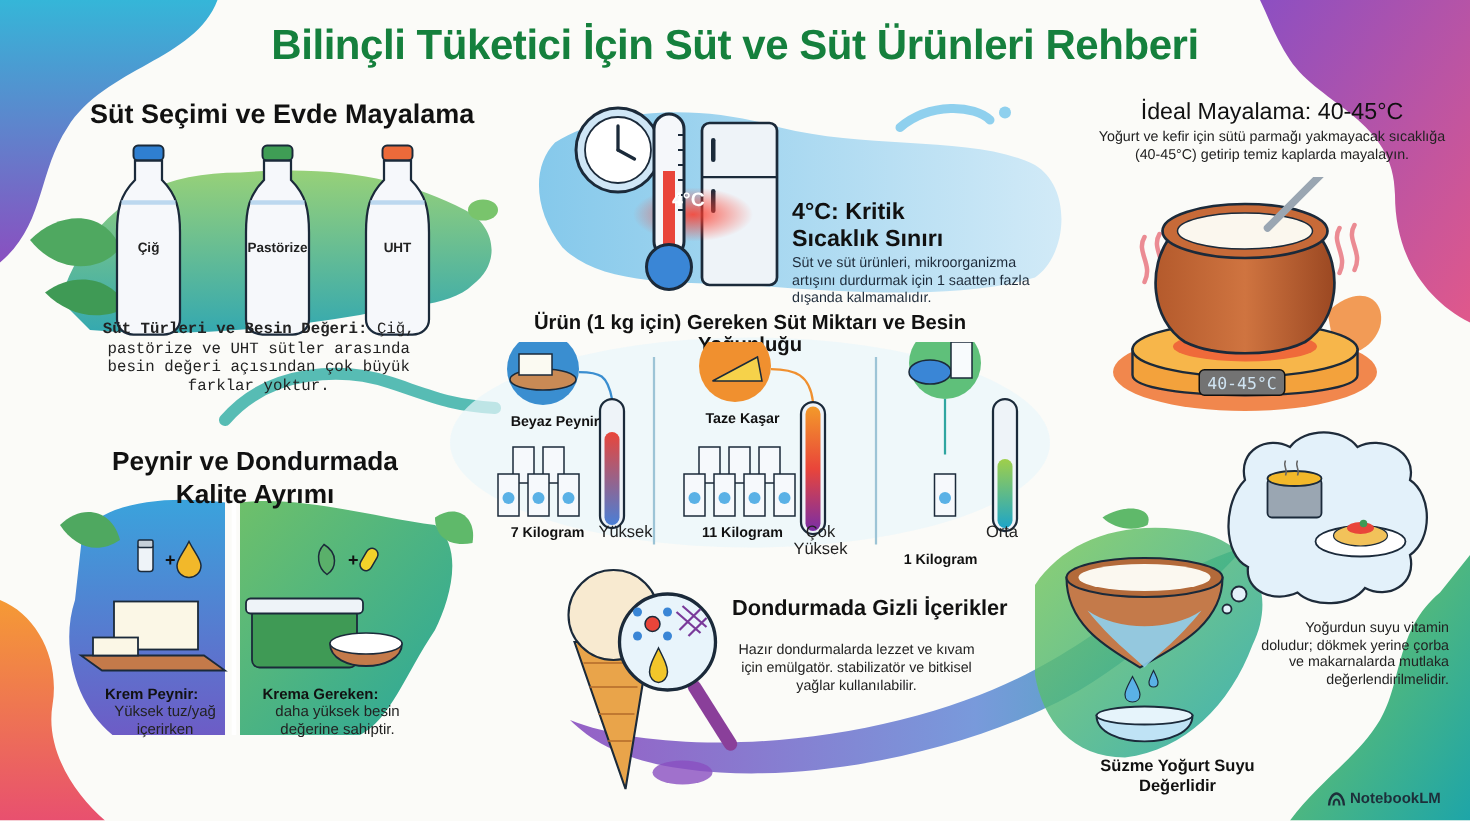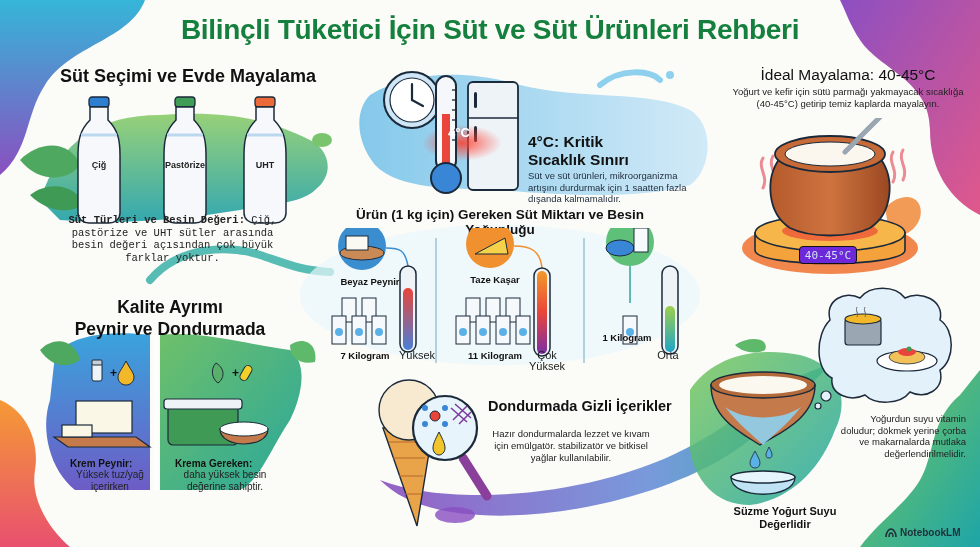--- a/index.html
+++ b/index.html
@@ -21,21 +21,21 @@
   .prod-kg { font-size: 9.5px; font-weight: 700; color: #111; text-align: center; }
   .prod-level { font-size: 11px; color: #222; text-align: center; line-height: 10.5px; }
   .pk-title { left: 50px; top: 296px; width: 240px; text-align: center; font-size: 17.5px; font-weight: 700; line-height: 22px; color: #111; }
   .pk-cap-b { font-size: 10px; font-weight: 700; color: #111; text-align: left; }
   .pk-cap { font-size: 10px; line-height: 11.5px; color: #222; text-align: center; }
   .ice-title { left: 488px; top: 398px; font-size: 14.5px; font-weight: 700; color: #111; }
   .ice-text { left: 486px; top: 428px; width: 170px; font-size: 9.5px; line-height: 11.8px; text-align: center; color: #222; }
   .yog-text { left: 836px; top: 413px; width: 130px; font-size: 9.5px; line-height: 11.5px; text-align: right; color: #222; }
   .yog-title { left: 720px; top: 505px; width: 130px; text-align: center; font-size: 11px; font-weight: 700; line-height: 13px; color: #111; }
   .brand { left: 885px; top: 527px; font-size: 10px; font-weight: 700; color: #1d2f3a; display: flex; align-items: center; gap: 3px; }
-  .lcd { position: absolute; left: 799px; top: 246px; width: 58px; height: 18px; background: #6d28d9; border-radius: 4px; color: #cfe3f1; font-family: "DejaVu Sans Mono", monospace; font-size: 11px; text-align: center; line-height: 18px; border: 1.5px solid #111; }
+  .lcd { position: absolute; left: 799px; top: 246px; width: 58px; height: 18px; background: #737373; border-radius: 4px; color: #cfe3f1; font-family: "DejaVu Sans Mono", monospace; font-size: 11px; text-align: center; line-height: 18px; border: 1.5px solid #111; }
   .temp-badge { position: absolute; left: 448px; top: 125px; font-size: 13px; font-weight: 700; color: #fff; }
 </style>
 </head>
 <body>
 
 <svg class="bg-svg" viewBox="0 0 980 547" xmlns="http://www.w3.org/2000/svg">
   <defs>
     <linearGradient id="gTL" x1="0" y1="0" x2="0" y2="1">
       <stop offset="0" stop-color="#35b6d8"></stop>
         <stop offset="1" stop-color="#8a4fc0"></stop>
@@ -278,26 +278,26 @@
 </svg>
 <div class="abs prod-name" style="left:330px;top:276px;width:80px;">Beyaz Peynir</div>
 <div class="abs prod-name" style="left:455px;top:274px;width:80px;">Taze Kaşar</div>
 <div class="abs prod-kg" style="left:330px;top:350px;width:70px;">7 Kilogram</div>
 <div class="abs prod-level" style="left:392px;top:350px;width:50px;">Yüksek</div>
 <div class="abs prod-kg" style="left:460px;top:350px;width:70px;">11 Kilogram</div>
 <div class="abs prod-level" style="left:522px;top:350px;width:50px;">
   <div>Çok</div>
   <div>Yüksek</div>
 </div>
-<div class="abs prod-kg" style="left:592px;top:332px;width:70px;">1 Kilogram</div>
+<div class="abs prod-kg" style="left:592px;top:368px;width:70px;">1 Kilogram</div>
 <div class="abs prod-level" style="left:648px;top:350px;width:40px;">Orta</div>
 
 <div class="abs pk-title">
+  <div>Peynir ve Dondurmada</div>
   <div>Kalite Ayrımı</div>
-  <div>Peynir ve Dondurmada</div>
 </div>
 
 <svg class="abs" style="left:40px;top:355px;" width="240" height="100" viewBox="0 0 240 100">
   <g>
     <rect x="52" y="8" width="10" height="18" rx="2" fill="#eef3f8" stroke="#1b2a3a" stroke-width="1"></rect>
     <rect x="52" y="5" width="10" height="5" rx="1" fill="#c5cfd8" stroke="#1b2a3a" stroke-width="1"></rect>
   </g>
   <text x="70" y="22" font-size="12" font-weight="700" fill="#111" font-family="Liberation Sans, sans-serif">+</text>
   <path d="M86,6 C82,14 78,18 78,22 C78,27 82,30 86,30 C90,30 94,27 94,22 C94,18 90,14 86,6 Z" fill="#f2b82a" stroke="#1b2a3a" stroke-width="1"></path>
   <g>

